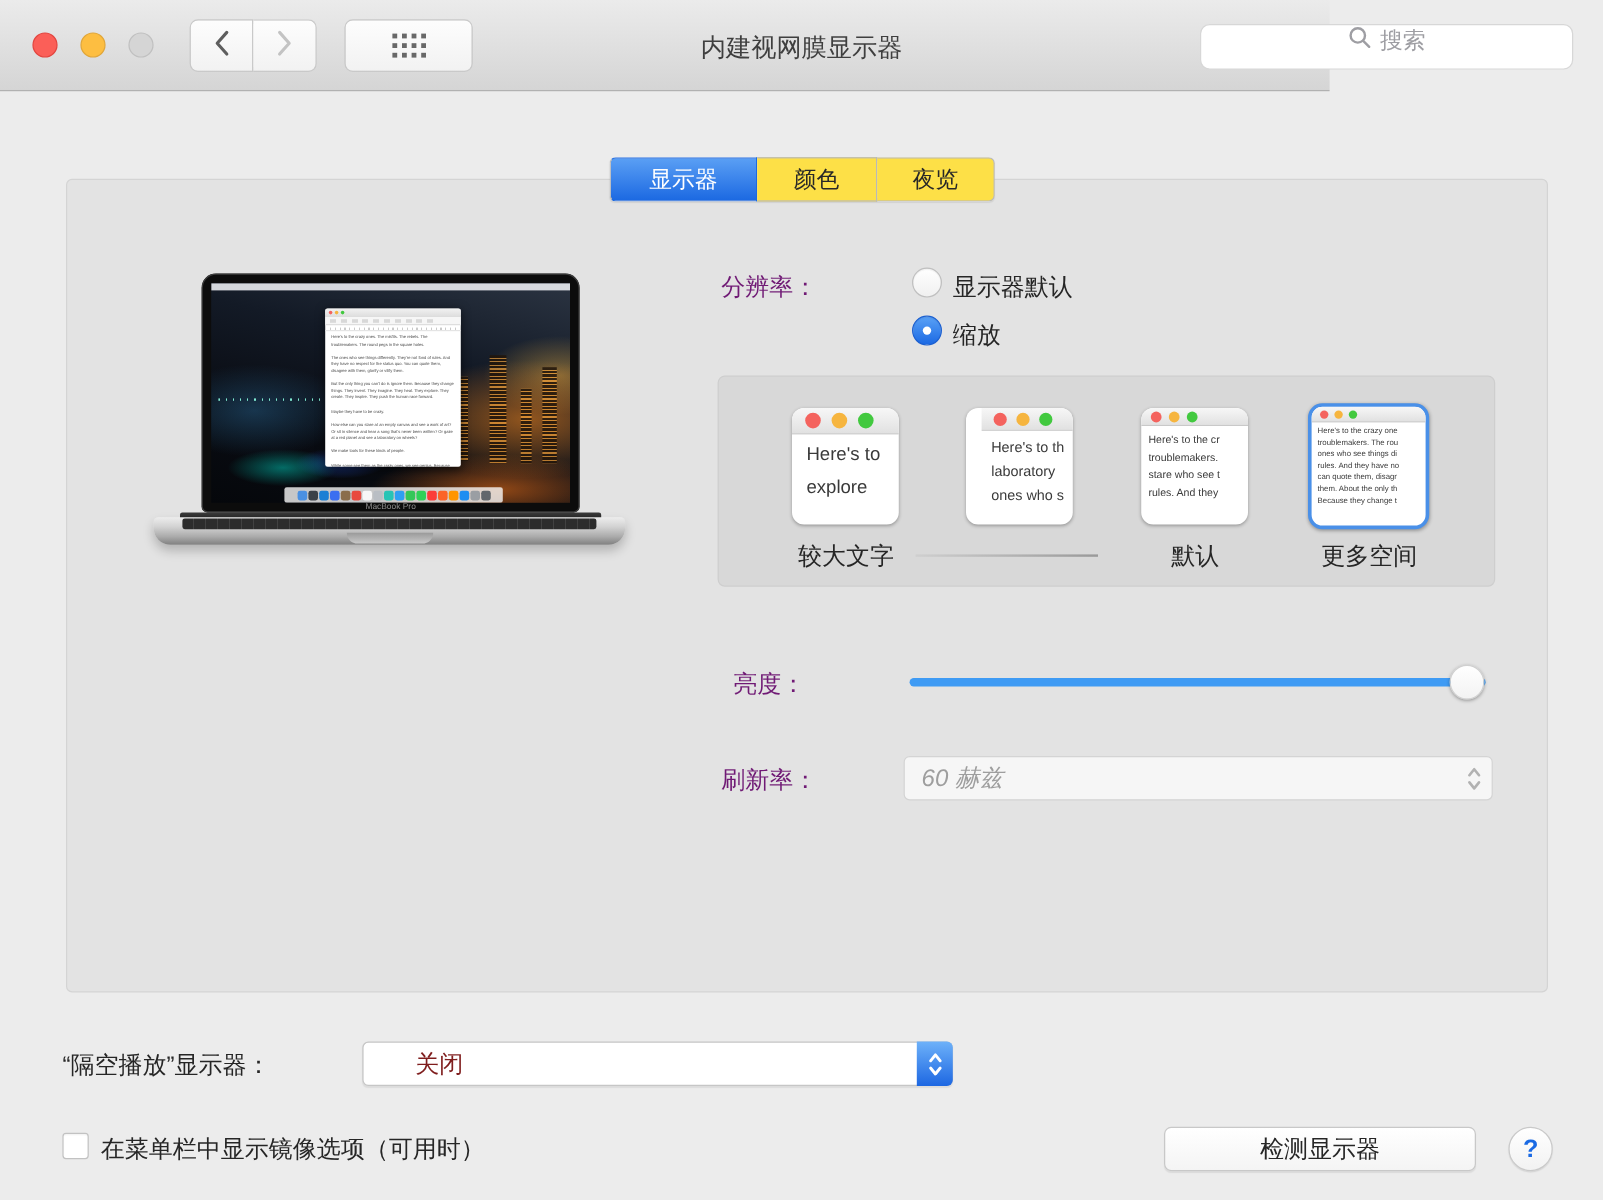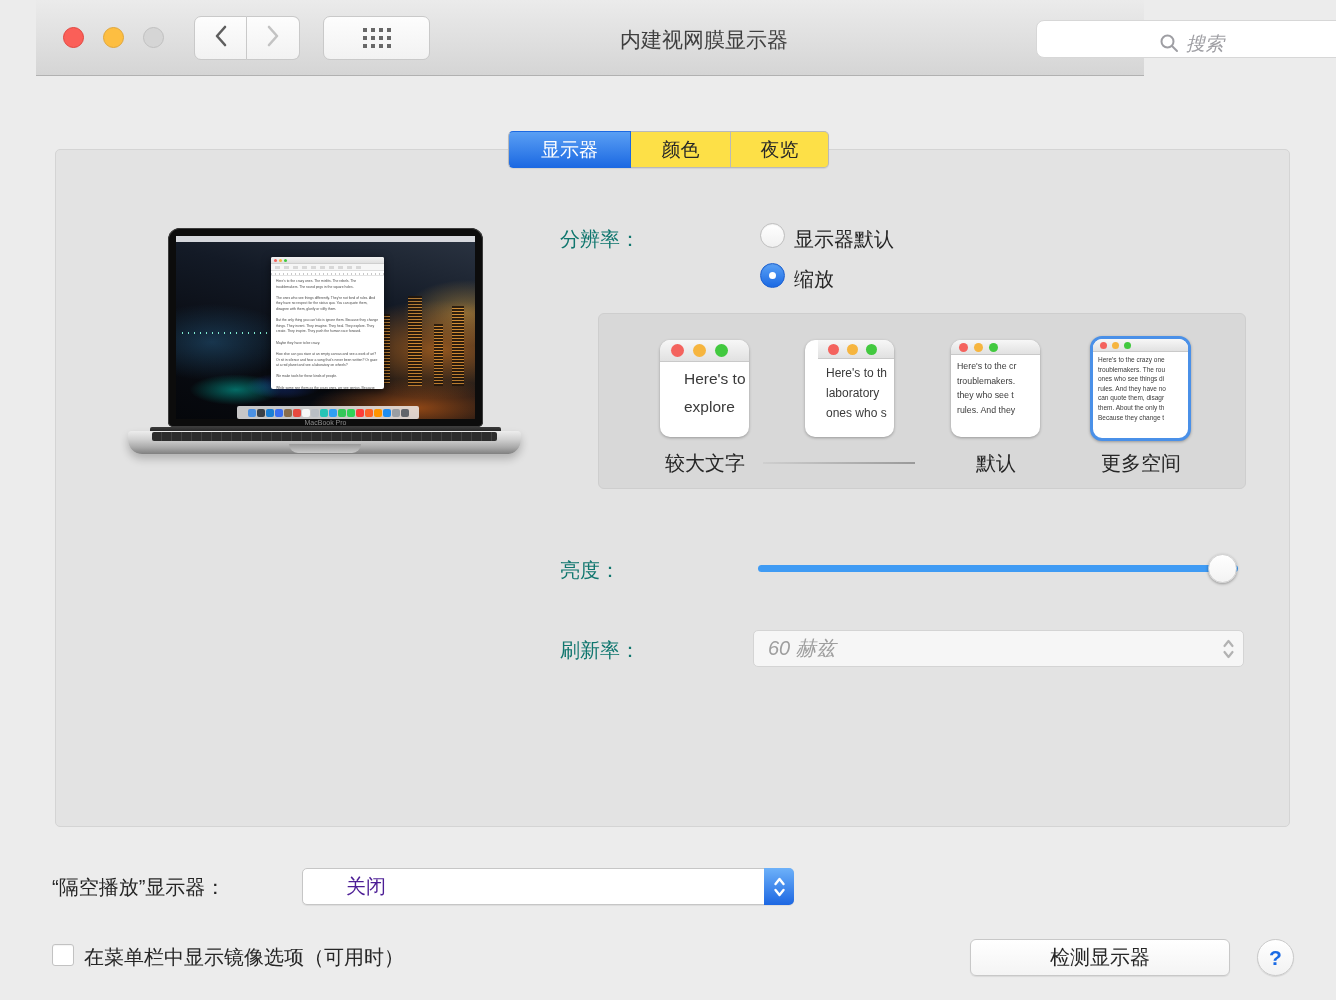--- a/index.html
+++ b/index.html
@@ -2,37 +2,37 @@
 <html><head>
 <meta charset="utf-8">
 <style>
   * { margin:0; padding:0; box-sizing:border-box; }
   html,body { width:1336px; height:1000px; }
   body { font-family:"Liberation Sans", sans-serif; background:#ececec; position:relative; overflow:hidden; }
   .abs { position:absolute; }
 
   
   .titlebar { left:0; top:0; width:1108px; height:76px;
-    background:linear-gradient(#ebebeb,#d5d5d5); border-bottom:1px solid #b1b1b1;margin-left:36px; }
+    background:linear-gradient(#ebebeb,#d5d5d5); border-bottom:1px solid #b1b1b1; }
   .tl-dot { width:21px; height:21px; border-radius:50%; top:27px; }
   .tl-red { left:27px; background:#fb5f58; border:1px solid #e2453f; }
   .tl-yellow { left:67px; background:#fdbe41; border:1px solid #e0a63a; }
   .tl-gray { left:107px; background:#d5d5d5; border:1px solid #c0c0c0; }
   .nav-group { left:158px; top:16px; display:flex; }
   .nav-btn { width:53px; height:44px; background:linear-gradient(#fdfdfd,#f2f2f2);
     border:1px solid #c9c9c9; display:flex; align-items:center; justify-content:center; }
   .nav-back { border-radius:7px 0 0 7px; }
   .nav-fwd { border-radius:0 7px 7px 0; border-left:none; }
   .grid-btn { left:287px; top:16px; width:107px; height:44px; background:linear-gradient(#fdfdfd,#f2f2f2);
     border:1px solid #c9c9c9; border-radius:7px; display:flex; align-items:center; justify-content:center; }
   .grid-icon { display:grid; grid-template-columns:repeat(4,4px); grid-template-rows:repeat(3,4px); gap:4px; }
   .grid-icon span { background:#686868; }
   .win-title { left:0; top:26px; width:1336px; text-align:center; font-size:21px; color:#3f3f3f; }
   .search-field { left:1000px; top:20px; width:311px; height:38px; background:#fff;
-    border:1px solid #d7d7d7; border-radius:8px; display:flex; align-items:flex-end; justify-content:center; gap:7px;font-style:italic; }
+    border:1px solid #d7d7d7; border-radius:8px; display:flex; align-items:flex-start; justify-content:center; gap:7px; }
   .search-placeholder { font-size:19px; color:#9e9ea3; }
 
   
   .tabs { left:508px; top:131px; height:37px; display:flex; z-index:5;
     border-radius:5px; box-shadow:0 1px 1px rgba(0,0,0,.08); }
   .tab { height:37px; display:flex; align-items:center; justify-content:center;
     background:#fde047; border:1px solid #b9b9b9; border-left:none; font-size:19px; color:#282828; }
   .tab:first-child { border-left:1px solid #b9b9b9; border-radius:5px 0 0 5px; }
   .tab:last-child { border-radius:0 5px 5px 0; }
   .tab--selected { background:linear-gradient(#5a9ff4,#1c69e2); color:#fff; border-color:#1c69e2; }
@@ -80,40 +80,40 @@
   .lap-hinge { left:150px; top:427px; width:351px; height:7px; background:linear-gradient(#3c3c3c,#1c1c1c); border-radius:2px; z-index:1; }
   .lap-base { left:128px; top:431px; width:393px; height:23px; overflow:hidden;
     background:linear-gradient(180deg,#ededed 0%,#d2d2d2 35%,#ababab 70%,#808080 100%);
     border-radius:4px 4px 14px 14px; box-shadow:0 5px 9px rgba(0,0,0,.22); z-index:2; }
   .lap-keys { position:absolute; left:24px; right:24px; top:1px; height:9px; border-radius:2px;
     background:repeating-linear-gradient(90deg,#2c2c2c 0 9px,#414141 9px 10px); }
   .lap-notch { position:absolute; left:50%; transform:translateX(-50%); top:13px; width:72px; height:9px;
     background:linear-gradient(#9a9a9a,#c9c9c9); border-radius:0 0 9px 9px; }
 
   
-  .form-label { font-size:20px; color:#0f766e; text-align:left; width:162px; left:560px; }
+  .form-label { font-size:20px; color:#701a75; text-align:center; width:162px; left:560px; }
   .radio { width:25px; height:25px; border-radius:50%; background:linear-gradient(#ffffff,#f0f0f0);
     border:1px solid #bfbfbf; box-shadow:inset 0 1px 1px rgba(0,0,0,.06); }
   .radio--on { background:linear-gradient(#59a1f6,#1b69e3); border:1px solid #1b5fd0; position:relative; }
   .radio--on::after { content:""; position:absolute; left:8px; top:8px; width:7px; height:7px; border-radius:50%; background:#fff; }
   .radio-label { font-size:20px; color:#262626; }
 
   
   .scaled-panel { left:598px; top:313px; width:648px; height:176px; background:#d8d8d8;
     border:1px solid #cecece; border-radius:6px; }
   .thumb { background:#fff; border-radius:10px; overflow:hidden; box-shadow:0 1px 3px rgba(0,0,0,.3); }
   .thumb-tb { background:linear-gradient(#f7f7f7,#e1e1e1); border-bottom:1px solid #c9c9c9;
     display:flex; align-items:center; }
   .thumb-tb i { border-radius:50%; display:block; }
   .dot-r { background:#f4635e; } .dot-y { background:#f6b53f; } .dot-g { background:#42c93f; }
   .thumb-lines { color:#3a3a3a; overflow:hidden; }
   .thumb-lines div { white-space:nowrap; overflow:hidden; }
   .t1 { left:660px; top:340px; width:89px; height:97px; }
   .t1 .thumb-tb { height:22px; gap:9px; padding-left:11px; } .t1 .thumb-tb i { width:13px; height:13px; }
-  .t1 .thumb-lines { font-size:15.5px; line-height:28px; padding:3px 0 0 24px; height:75px; }
+  .t1 .thumb-lines { font-size:15.5px; line-height:28px; padding:3px 0 0 12px; height:75px; }
   .t2 { left:805px; top:340px; width:89px; height:97px;padding-left:13px; }
   .t2 .thumb-tb { height:19px; gap:8px; padding-left:10px; } .t2 .thumb-tb i { width:11px; height:11px; }
   .t2 .thumb-lines { font-size:12px; line-height:20px; padding:4px 0 0 8px; height:78px; }
   .t3 { left:951px; top:340px; width:89px; height:97px; }
   .t3 .thumb-tb { height:15px; gap:6px; padding-left:8px; } .t3 .thumb-tb i { width:9px; height:9px; }
   .t3 .thumb-lines { font-size:8.8px; line-height:14.5px; padding:4px 0 0 6px; height:82px; }
   .t4 { left:1090px; top:336px; width:101px; height:105px; border:3px solid #4a90e8; border-radius:12px; }
   .t4 .thumb-tb { height:13px; gap:5px; padding-left:7px; } .t4 .thumb-tb i { width:7px; height:7px; }
   .t4 .thumb-lines { font-size:6.5px; line-height:9.6px; padding:3px 0 0 5px; height:86px; }
   .scale-label { font-size:20px; color:#262626; top:450px; text-align:center; }
@@ -123,21 +123,21 @@
   .slider-track { left:758px; top:565px; width:480px; height:7px; border-radius:4px; background:#3f9bf4; }
   .slider-thumb { left:1208px; top:554px; width:29px; height:29px; border-radius:50%;
     background:linear-gradient(#ffffff,#f3f3f3); border:1px solid #d0d0d0; box-shadow:0 1px 3px rgba(0,0,0,.35); }
   .dropdown { height:37px; border-radius:5px; display:flex; align-items:center; }
   .dd-refresh { left:753px; top:630px; width:491px; background:#f6f6f6; border:1px solid #d4d4d4; }
   .dd-refresh .dd-value { color:#9e9e9e;font-style:italic; }
   .dd-value { font-size:20px; padding-left:14px; flex:1; }
   .dd-chevrons { width:30px; display:flex; justify-content:center; }
   .dd-airplay { left:302px; top:868px; width:492px; background:#fff; border:1px solid #c6c6c6;
     box-shadow:0 1px 1px rgba(0,0,0,.07); }
-  .dd-airplay .dd-value { color:#4c1d95;padding-left:43px; }
+  .dd-airplay .dd-value { color:#7f1d1d;padding-left:43px; }
   .dd-cap { width:30px; height:37px; margin:-1px -1px -1px 0; border-radius:0 5px 5px 0;
     background:linear-gradient(#6db1f9,#1d67e2); display:flex; align-items:center; justify-content:center; }
 
   
   .airplay-label { left:52px; top:874px; font-size:20px; color:#262626; }
   .checkbox { left:52px; top:944px; width:22px; height:22px; background:#fff; border:1px solid #c2c2c2;
     border-radius:3px; box-shadow:inset 0 1px 1px rgba(0,0,0,.05); }
   .checkbox-label { left:84px; top:944px; font-size:20px; color:#262626; }
   .detect-btn { left:970px; top:939px; width:260px; height:37px; background:linear-gradient(#ffffff,#f4f4f4);
     border:1px solid #c8c8c8; border-radius:6px; font-size:20px; color:#262626;
@@ -300,21 +300,21 @@
 </div>
 <div class="abs thumb t3">
   <div class="thumb-tb">
       <i class="dot-r"></i>
       <i class="dot-y"></i>
       <i class="dot-g"></i>
     </div>
   <div class="thumb-lines">
     <div>Here's to the cr</div>
     <div>troublemakers.</div>
-    <div>they who see t</div>
+    <div>stare who see t</div>
     <div>rules. And they</div>
   </div>
 </div>
 <div class="abs thumb t4">
   <div class="thumb-tb">
       <i class="dot-r"></i>
       <i class="dot-y"></i>
       <i class="dot-g"></i>
     </div>
   <div class="thumb-lines">

